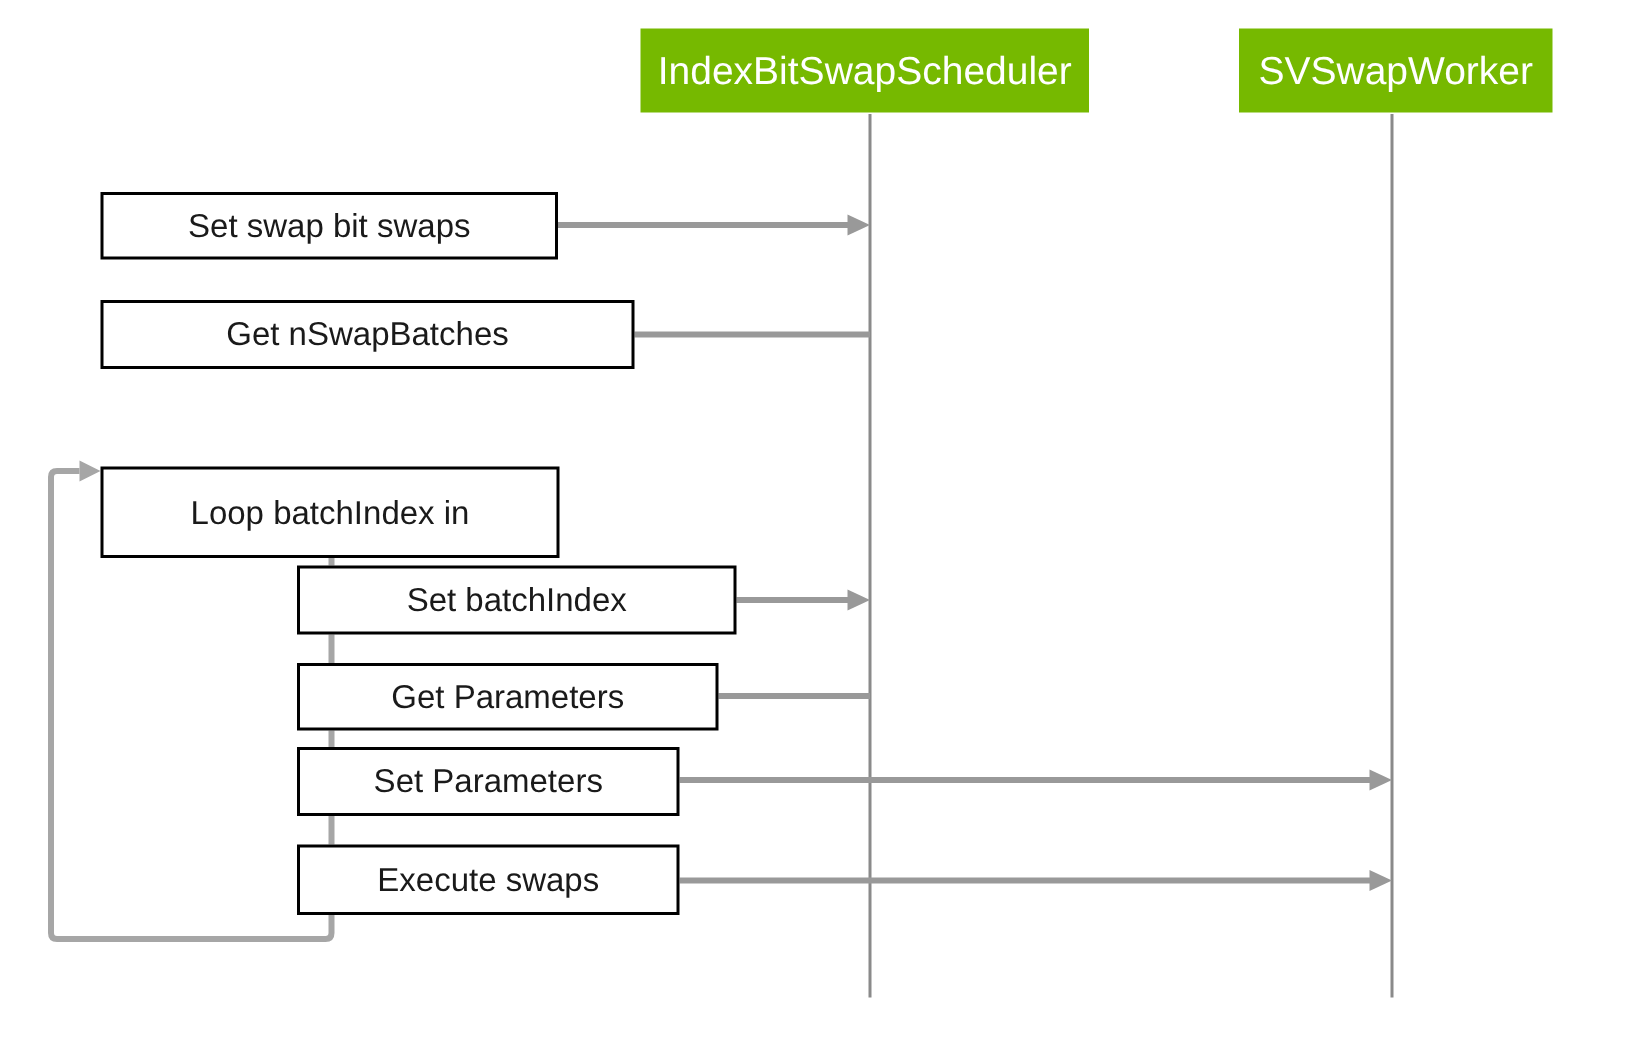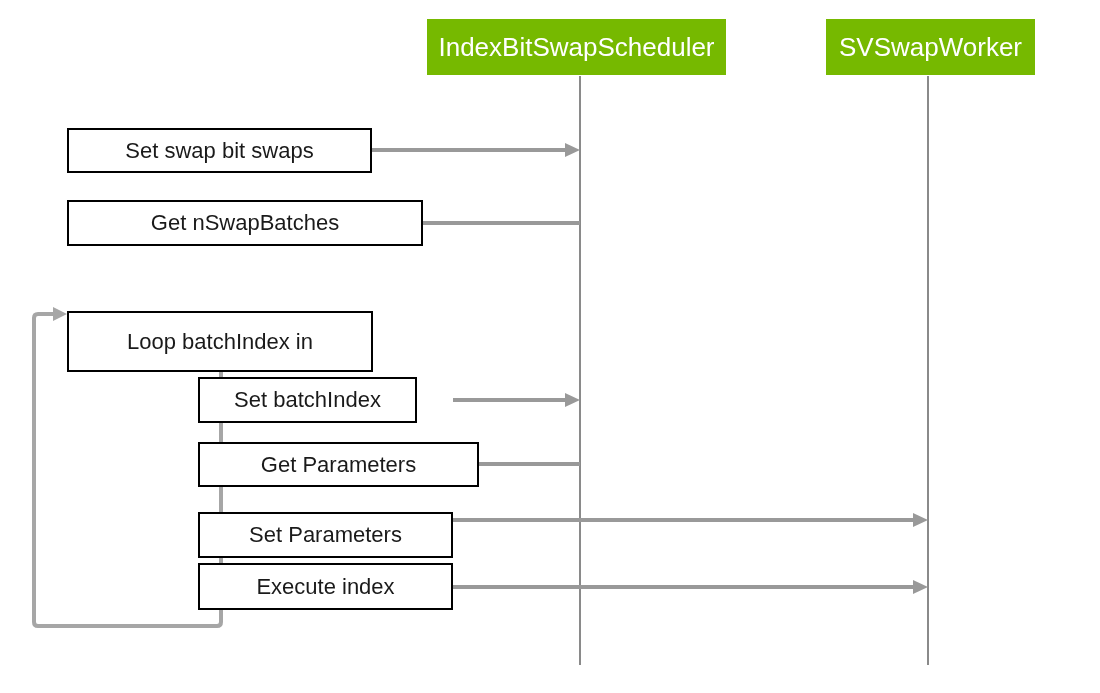--- a/index.html
+++ b/index.html
@@ -69,23 +69,23 @@
     text-align: center;
     white-space: nowrap;
   }
   
   .actor-1 { left: 427px; top: 19px; width: 299px; height: 56px; }
   .actor-2 { left: 826px; top: 19px; width: 209px; height: 56px; }
   
   .b-set-index   { left: 67px;  top: 128px; width: 305px; height: 45px; }
   .b-get-nswap   { left: 67px;  top: 200px; width: 356px; height: 46px; }
   .b-loop        { left: 67px;  top: 285px; width: 306px; height: 61px; margin-top: 26px; }
-  .b-set-batch   { left: 198px; top: 377px; width: 219px; height: 46px; }
+  .b-set-batch   { left: 198px; top: 377px; width: 293px; height: 46px; }
   .b-get-params  { left: 198px; top: 442px; width: 281px; height: 45px; }
-  .b-set-params  { left: 198px; top: 512px; width: 255px; height: 46px; }
+  .b-set-params  { left: 198px; top: 498px; width: 255px; height: 46px; }
   .b-exec-swap   { left: 198px; top: 563px; width: 255px; height: 47px; }
 </style>
 </head>
 <body>
 
 <div class="canvas">
 
   <svg class="lines" viewBox="0 0 1100 693" aria-hidden="true">
 
     <line class="lifeline" x1="580" y1="76" x2="580" y2="665"></line>
@@ -126,15 +126,15 @@
   <div class="mbox b-set-index">Set swap bit swaps</div>
   <div class="mbox b-get-nswap">Get nSwapBatches</div>
 
   <div class="mbox b-loop">
     <span>Loop batchIndex in</span>
   </div>
 
   <div class="mbox b-set-batch">Set batchIndex</div>
   <div class="mbox b-get-params">Get Parameters</div>
   <div class="mbox b-set-params">Set Parameters</div>
-  <div class="mbox b-exec-swap">Execute index</div>
+  <div class="mbox b-exec-swap">Execute swaps</div>
 
 </div>
 
 </body></html>

